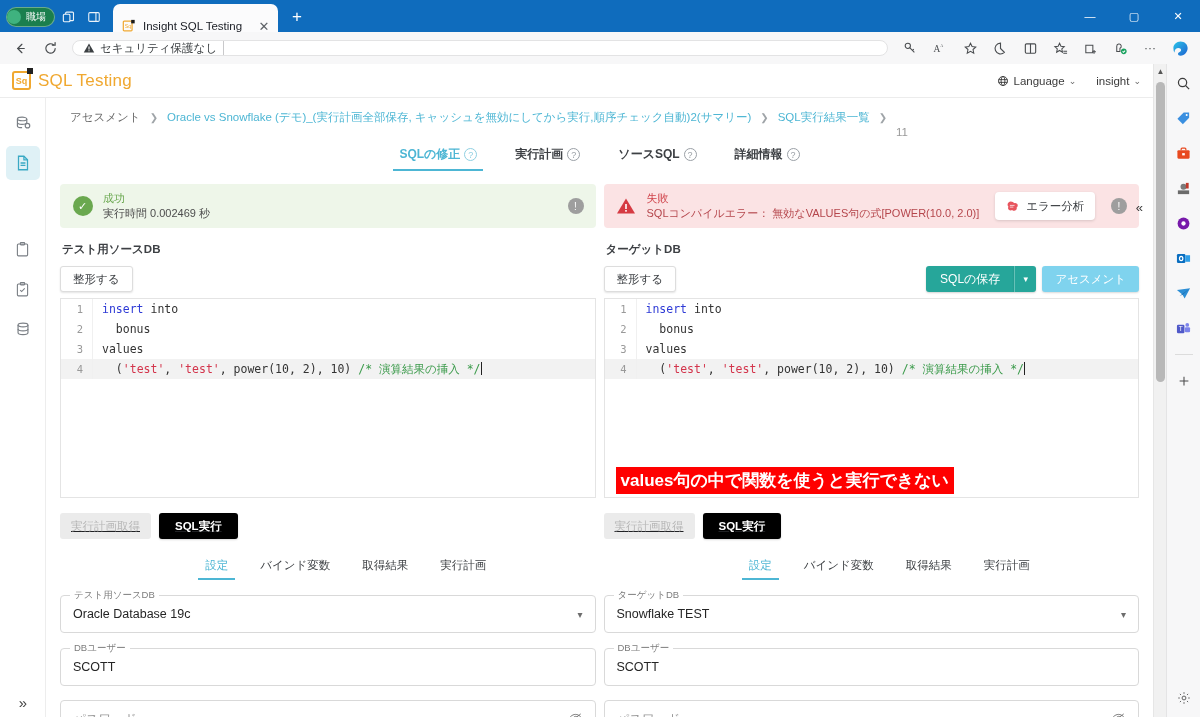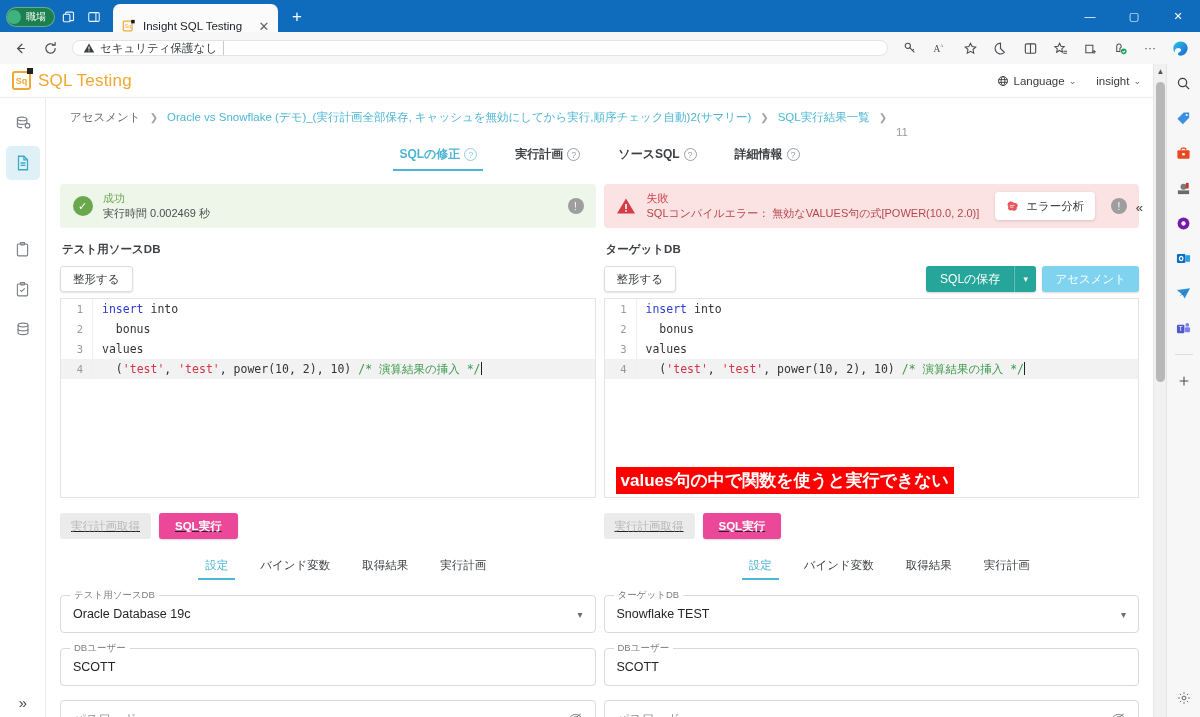--- a/index.html
+++ b/index.html
@@ -157,21 +157,21 @@
 
   .annot {
     position:absolute; left:11px; top:168px; background:#f00; color:#fff;
     font-size:17px; font-weight:bold; padding:2px 5px; letter-spacing:0;
     font-family:"Liberation Sans","DejaVu Sans",sans-serif;
   }
 
   .run-row { display:flex; gap:8px; margin-top:15px;text-decoration:underline; }
   .btn-disabled { height:26px; padding:0 11px; background:#ebebeb; color:#b6b6b6; font-size:11.5px;
     border-radius:3px; display:flex; align-items:center; }
-  .btn-run { height:26px; padding:0 16px; background:#ec4899; color:#fff; font-size:11.5px;
+  .btn-run { height:26px; padding:0 16px; background:#000000; color:#fff; font-size:11.5px;
     font-weight:bold; border-radius:3px; display:flex; align-items:center;
     box-shadow:0 1px 2px rgba(0,0,0,.15); }
 
   .subtabs { display:flex; justify-content:center; gap:24px; margin-top:14px; }
   .subtab { font-size:11.5px; color:#3d4044; padding:5px 4px 7px; position:relative; }
   .subtab.active { color:#4db6d4;margin-left:36px; }
   .subtab.active:after { content:""; position:absolute; left:-3px; right:-3px; bottom:0; height:2px;
     background:#4db6d4; }
 
   .field { margin-top:15px; position:relative; height:38px; border:1px solid #d9d9d9;

